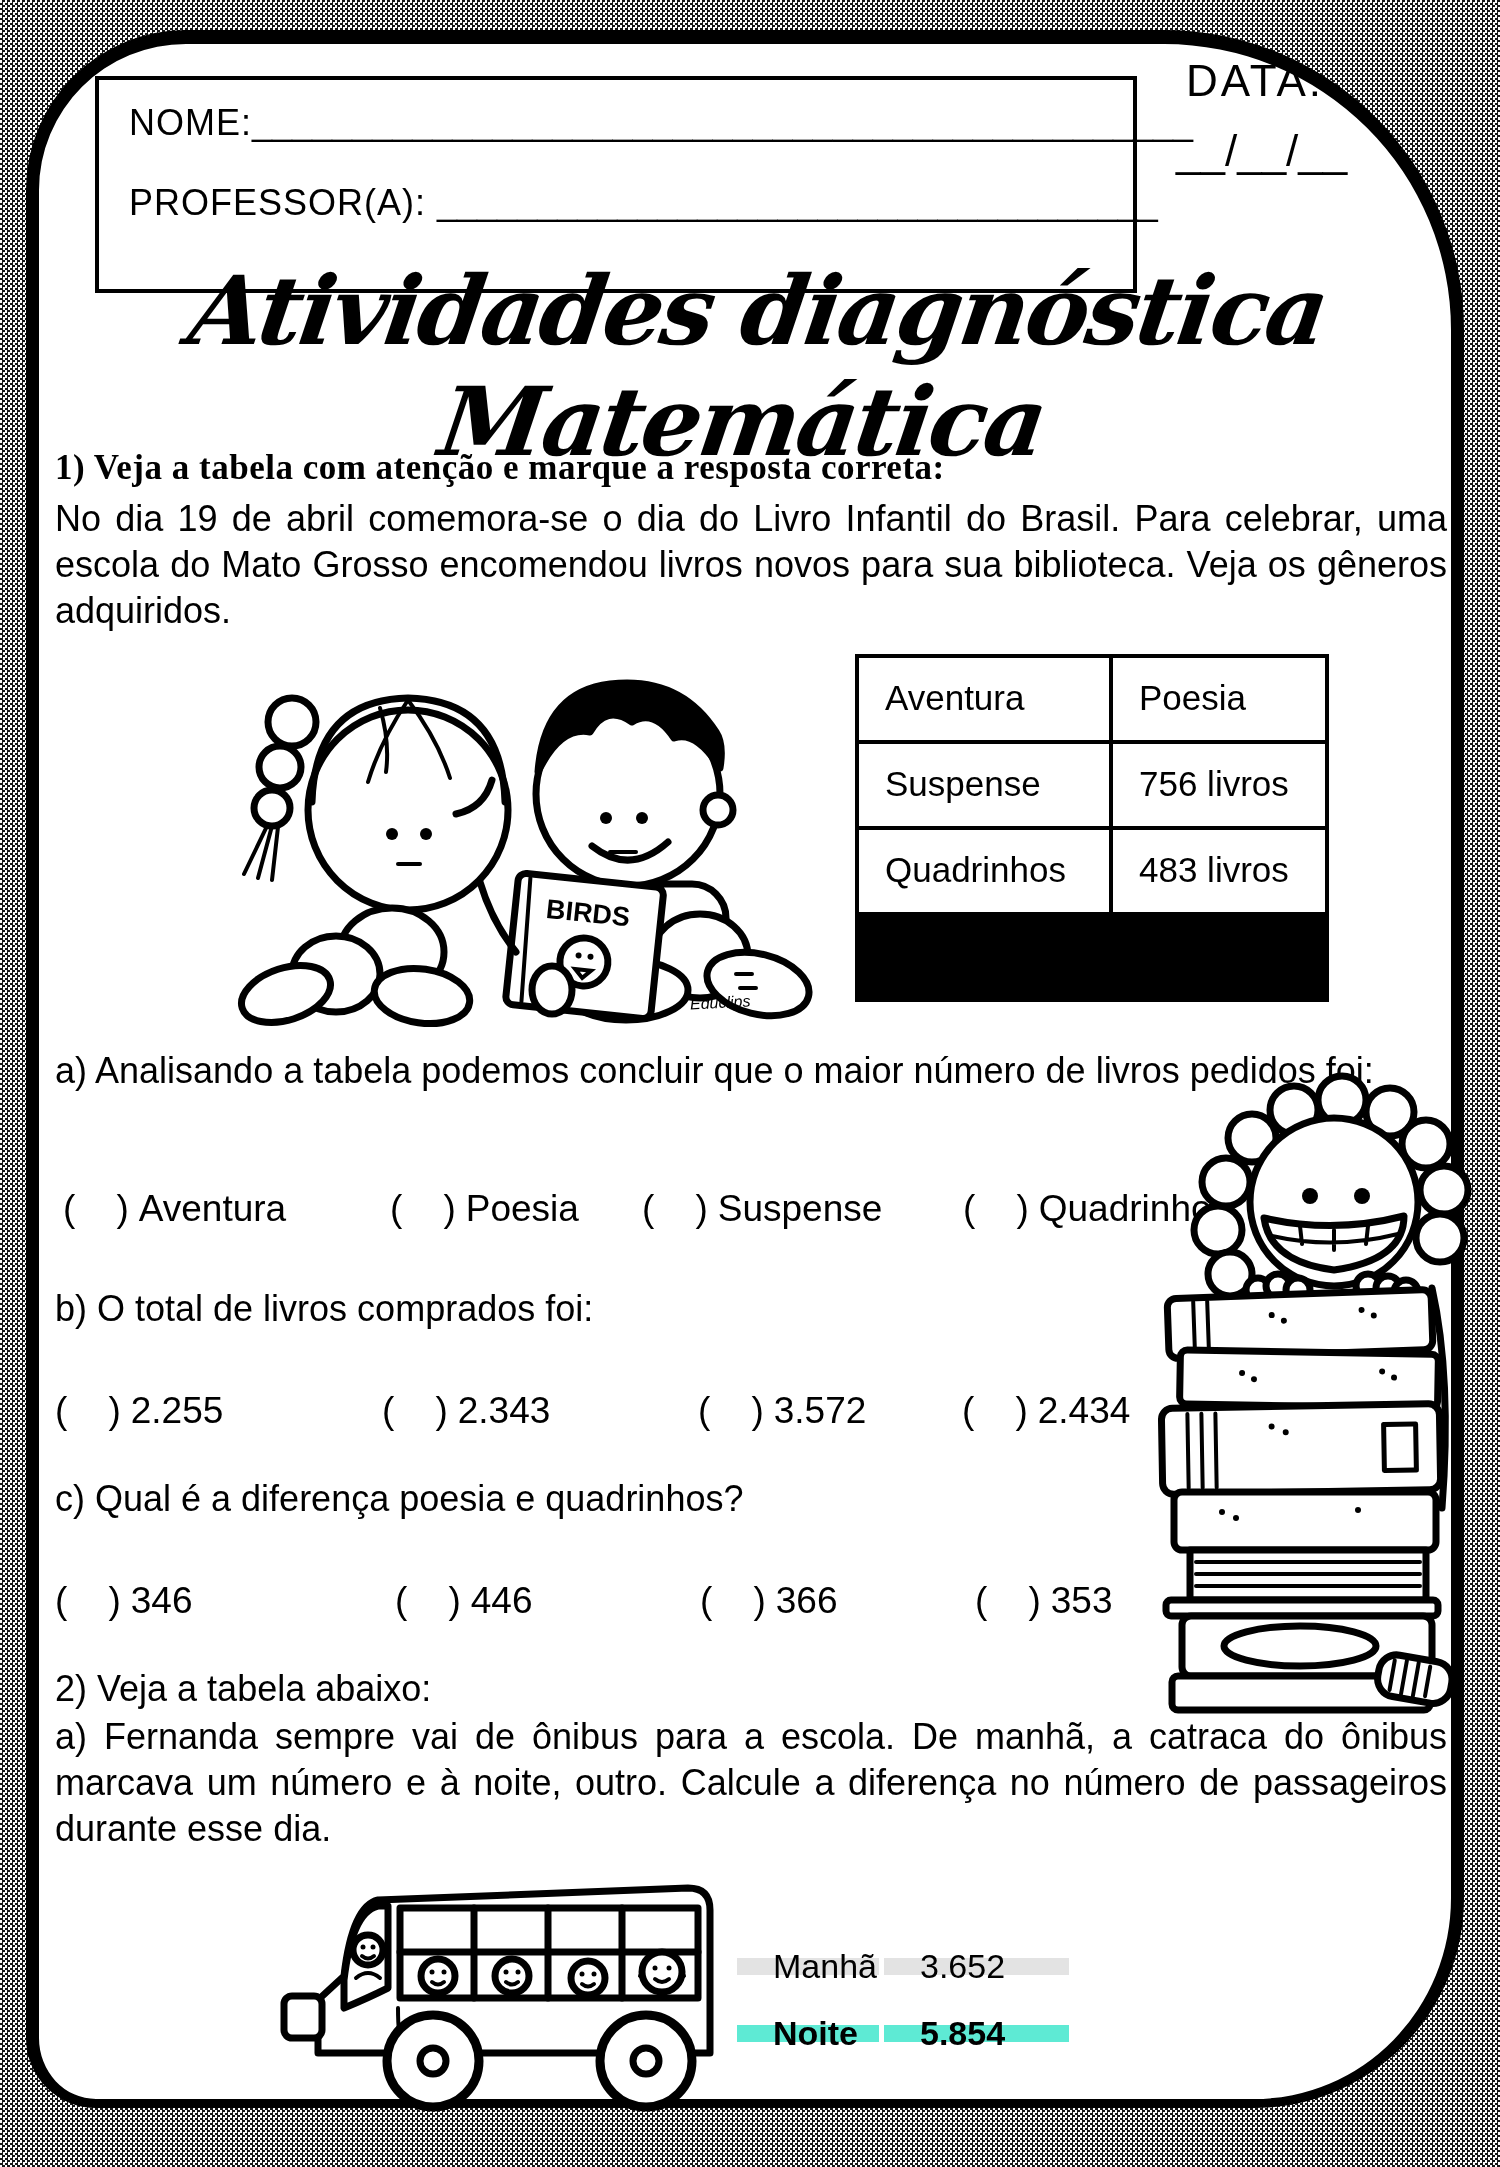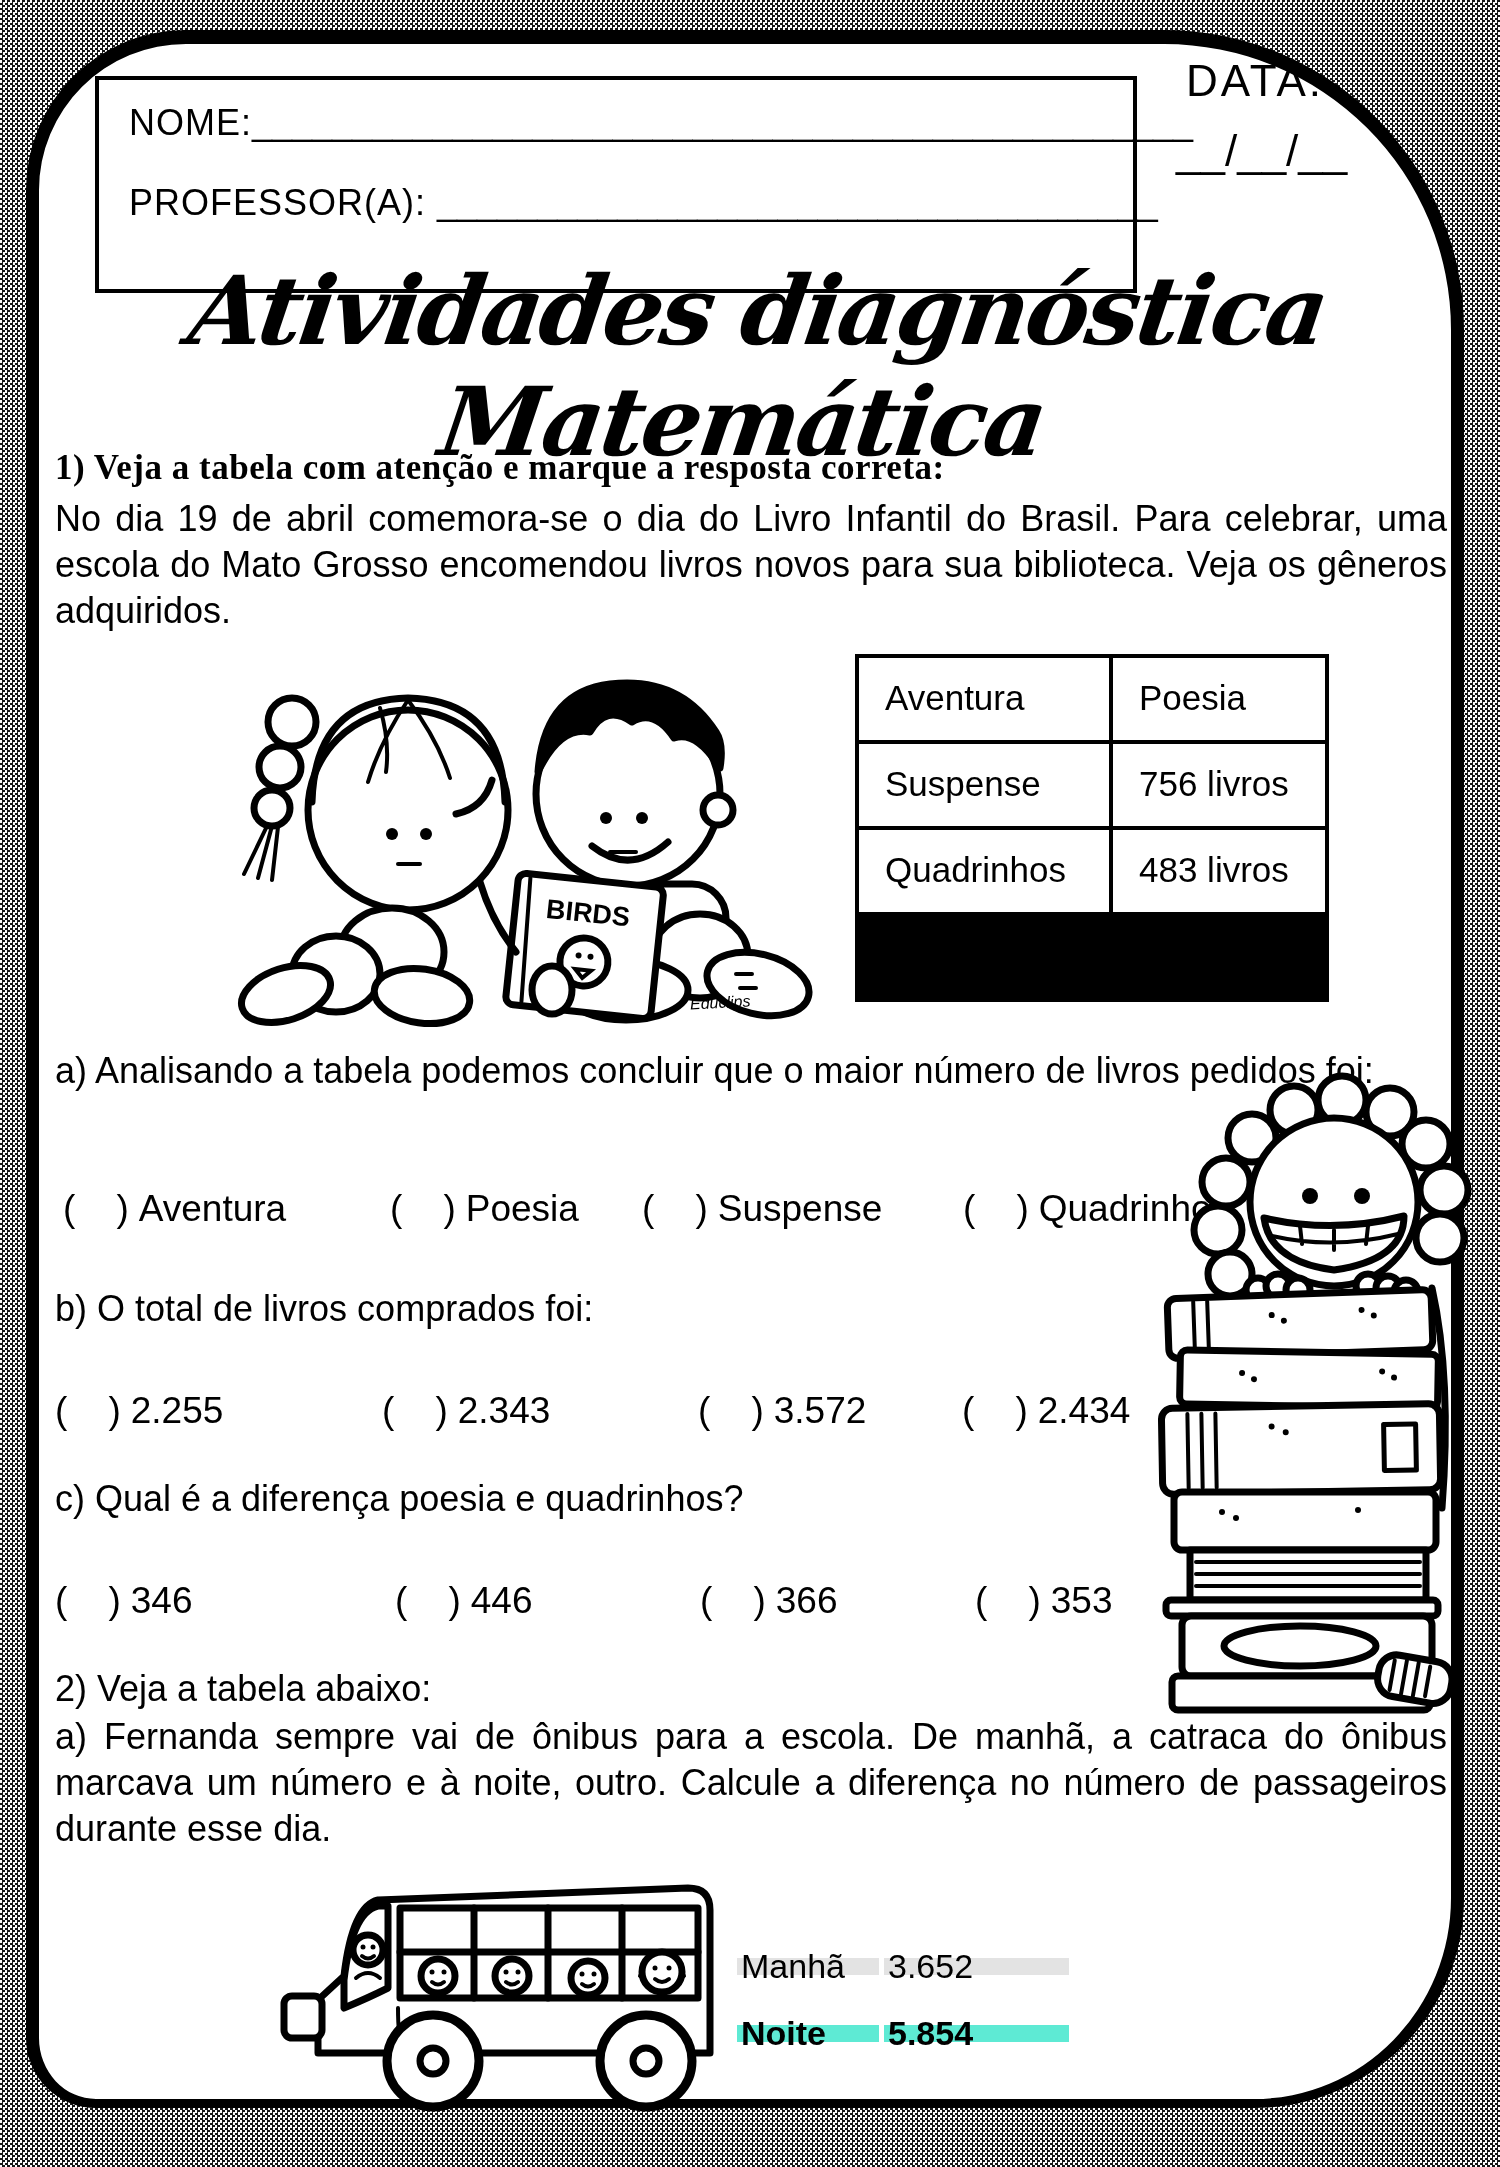--- a/index.html
+++ b/index.html
@@ -38,21 +38,21 @@
   .gtable {
     left:855px; top:654px; width:474px; height:348px;
     background:#000; display:grid; grid-template-columns:250px 1fr;
     grid-template-rows:repeat(4,1fr); gap:4px; padding:4px;
   }
   .gtable .cell { background:#fff; font-size:35px; padding:20px 0 0 26px; }
   .btable {
     left:737px; top:1913px; width:332px;
     display:grid; grid-template-columns:142px 1fr; grid-auto-rows:62px; gap:5px;
   }
-  .btable .cell { font-size:34px; display:flex; align-items:center; padding-left:4px;margin-top:45px; }
+  .btable .cell { font-size:34px; display:flex; align-items:center; padding-left:36px;margin-top:45px; }
   .r1 { background:#e3e3e3; }
   .r2 { background:#5eead4;font-weight:bold; }
   .credit { left:690px; top:994px; font-size:16px; font-style:italic; transform:rotate(-3deg); }
   svg { position:absolute; overflow:visible; }
   .ln { fill:none; stroke:#000; stroke-width:7; stroke-linecap:round; stroke-linejoin:round; }
   .lnf { fill:#fff; stroke:#000; stroke-width:7; stroke-linejoin:round; }
   .thin { fill:none; stroke:#000; stroke-width:4; stroke-linecap:round; }
   .dot { fill:#000; stroke:none; }
 </style>
 </head>

